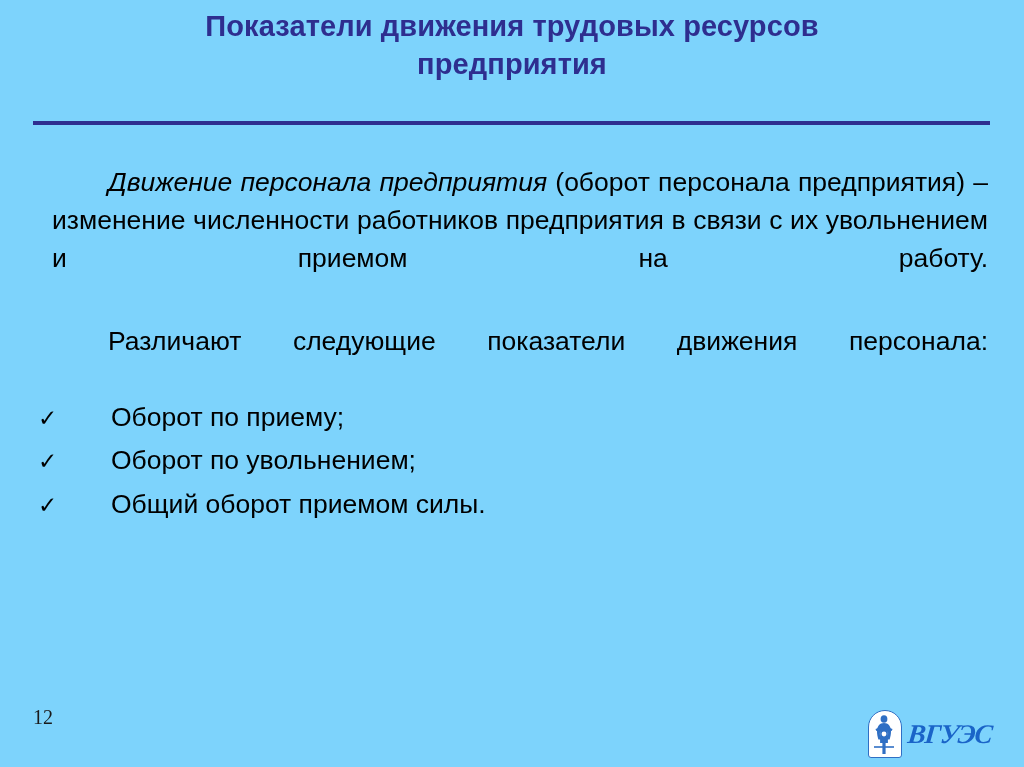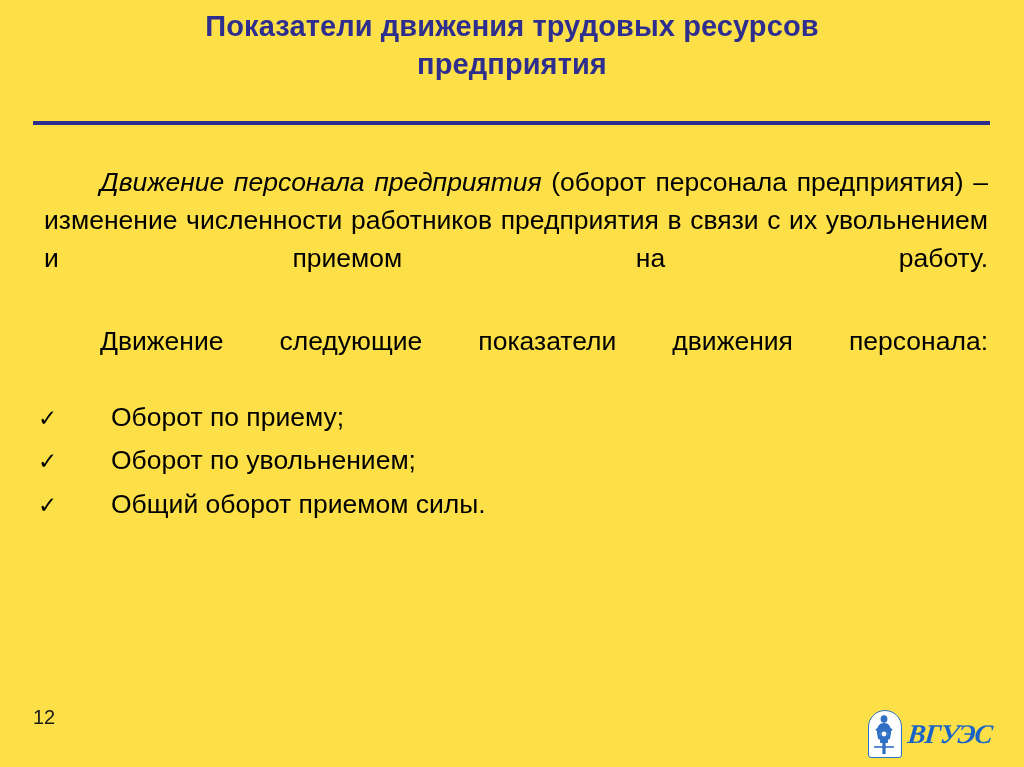--- a/index.html
+++ b/index.html
@@ -7,21 +7,21 @@
     padding: 0;
     background: #ffffff;
   }
   body {
     font-family: "Liberation Sans", sans-serif;
   }
   .slide {
     position: relative;
     width: 1024px;
     height: 767px;
-    background: #fde047;
+    background: #7dd3fc;
     overflow: hidden;
   }
 
   
   .title-block {
     position: absolute;
     left: 36px;
     top: 8px;
     width: 952px;
     text-align: center;
@@ -54,21 +54,21 @@
     width: 952px;
   }
   .para {
     font-family: "Liberation Sans", sans-serif;
     font-size: 26.5px;
     line-height: 1.44;
     color: #000000;
     text-align: justify;
     text-justify: inter-word;
     text-indent: 56px;
-    margin: 0 0 6px 8px;
+    margin: 0 0 6px 16px;
   }
   .para .lead-italic {
     font-style: italic;
   }
   
   .para:after {
     content: "";
     display: inline-block;
     width: 100%;
   }
@@ -100,21 +100,21 @@
   .bullet-text {
     flex: 1 1 auto;
     margin-left: 23px;
   }
 
   
   .page-number {
     position: absolute;
     left: 33px;
     top: 706px;
-    font-family: Liberation Sans, sans-serif;
+    font-family: Liberation Serif, serif;
     font-size: 20px;
     color: #1a1a1a;
   }
 
   .logo {
     position: absolute;
     left: 868px;
     top: 706px;
     width: 140px;
     height: 56px;
@@ -161,21 +161,21 @@
     <span class="title-text">Показатели движения трудовых ресурсов</span>
     <span class="title-text">предприятия</span>
   </div>
 
   <div class="divider"></div>
 
   <div class="body-block">
 
     <p class="para"><span class="lead-italic">Движение персонала предприятия</span><span> (оборот персонала предприятия) – изменение численности работников предприятия в связи с их увольнением и приемом на работу.</span></p>
 
-    <p class="para">Движение следующие показатели движения персонала:</p>
+    <p class="para">Различают следующие показатели движения персонала:</p>
 
     <ul class="bullet-list">
       <li class="bullet-item">
         <span class="check-icon">✓</span>
         <span class="bullet-text">Оборот по приему;</span>
       </li>
       <li class="bullet-item">
         <span class="check-icon">✓</span>
         <span class="bullet-text">Оборот по увольнением;</span>
       </li>

